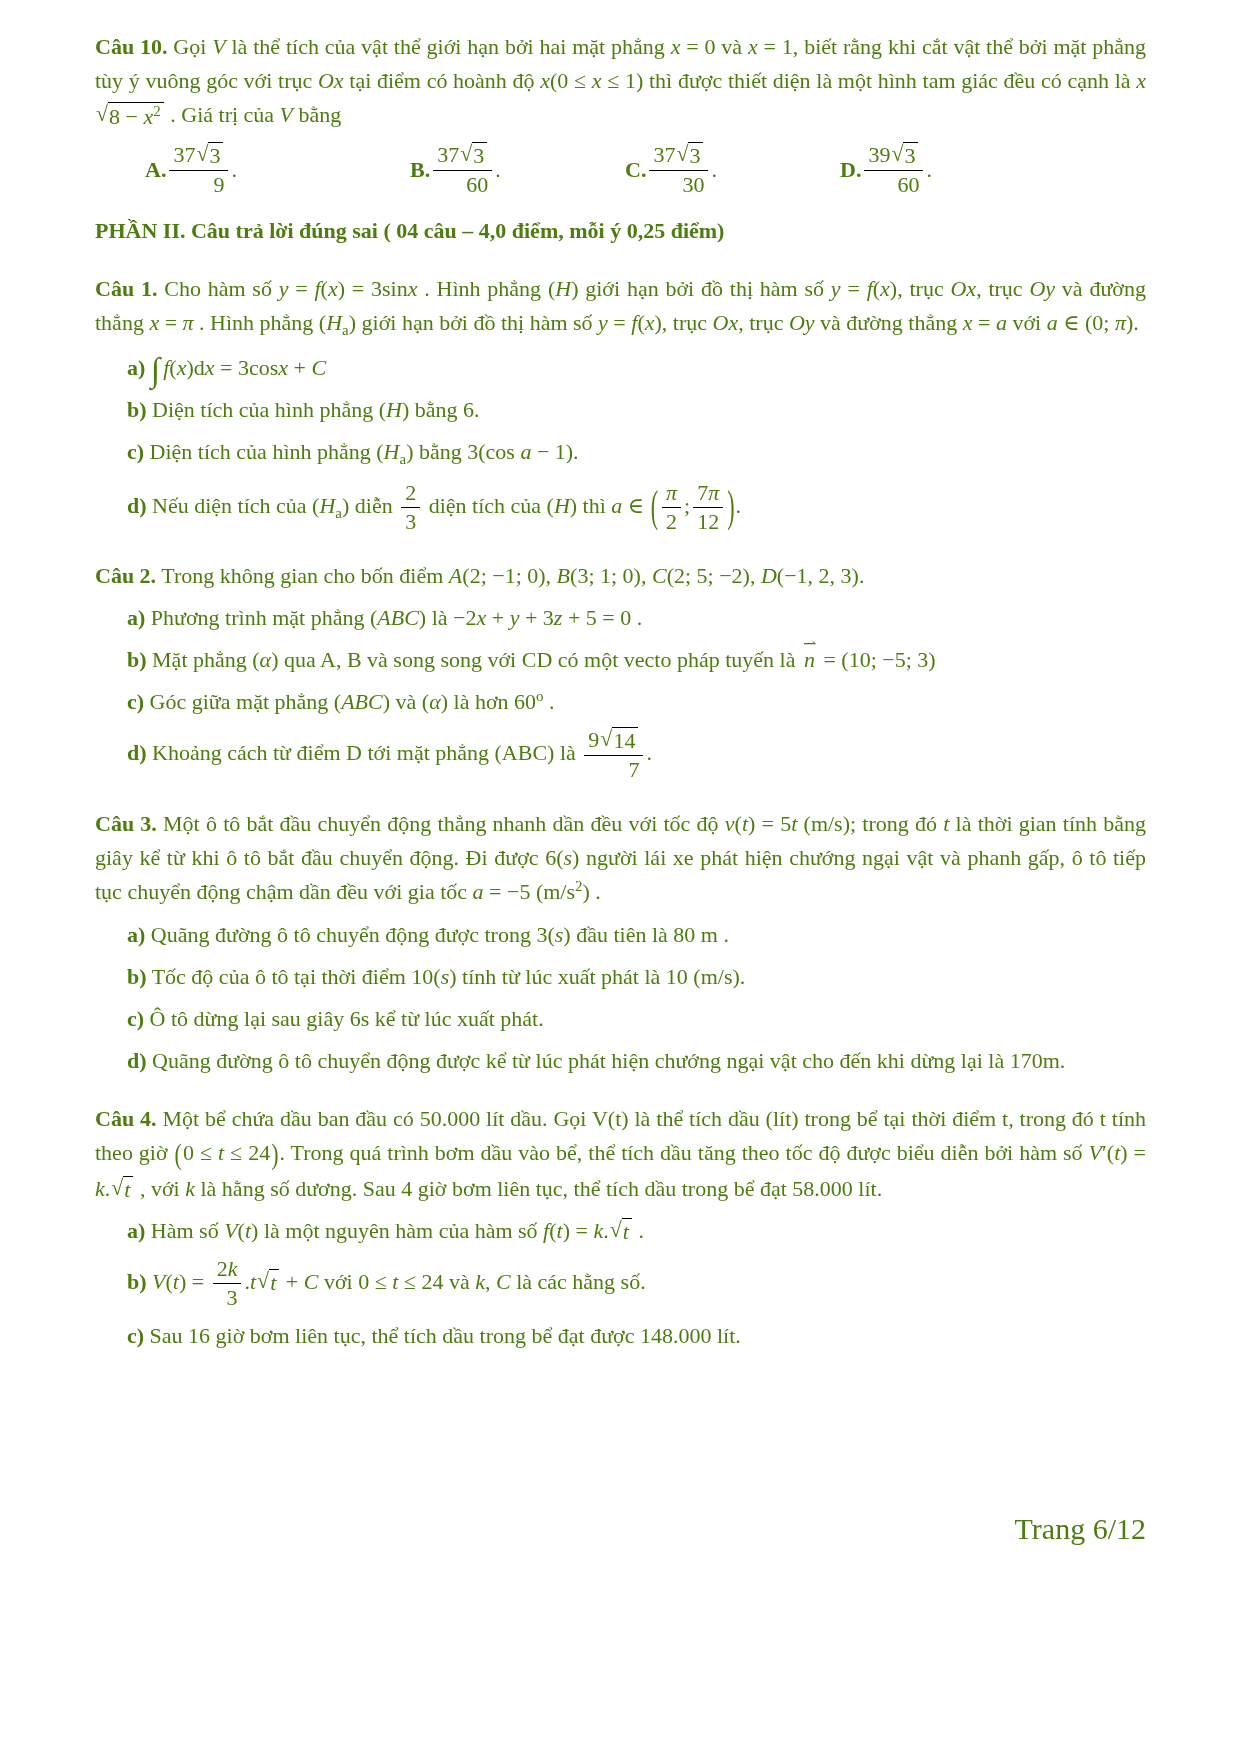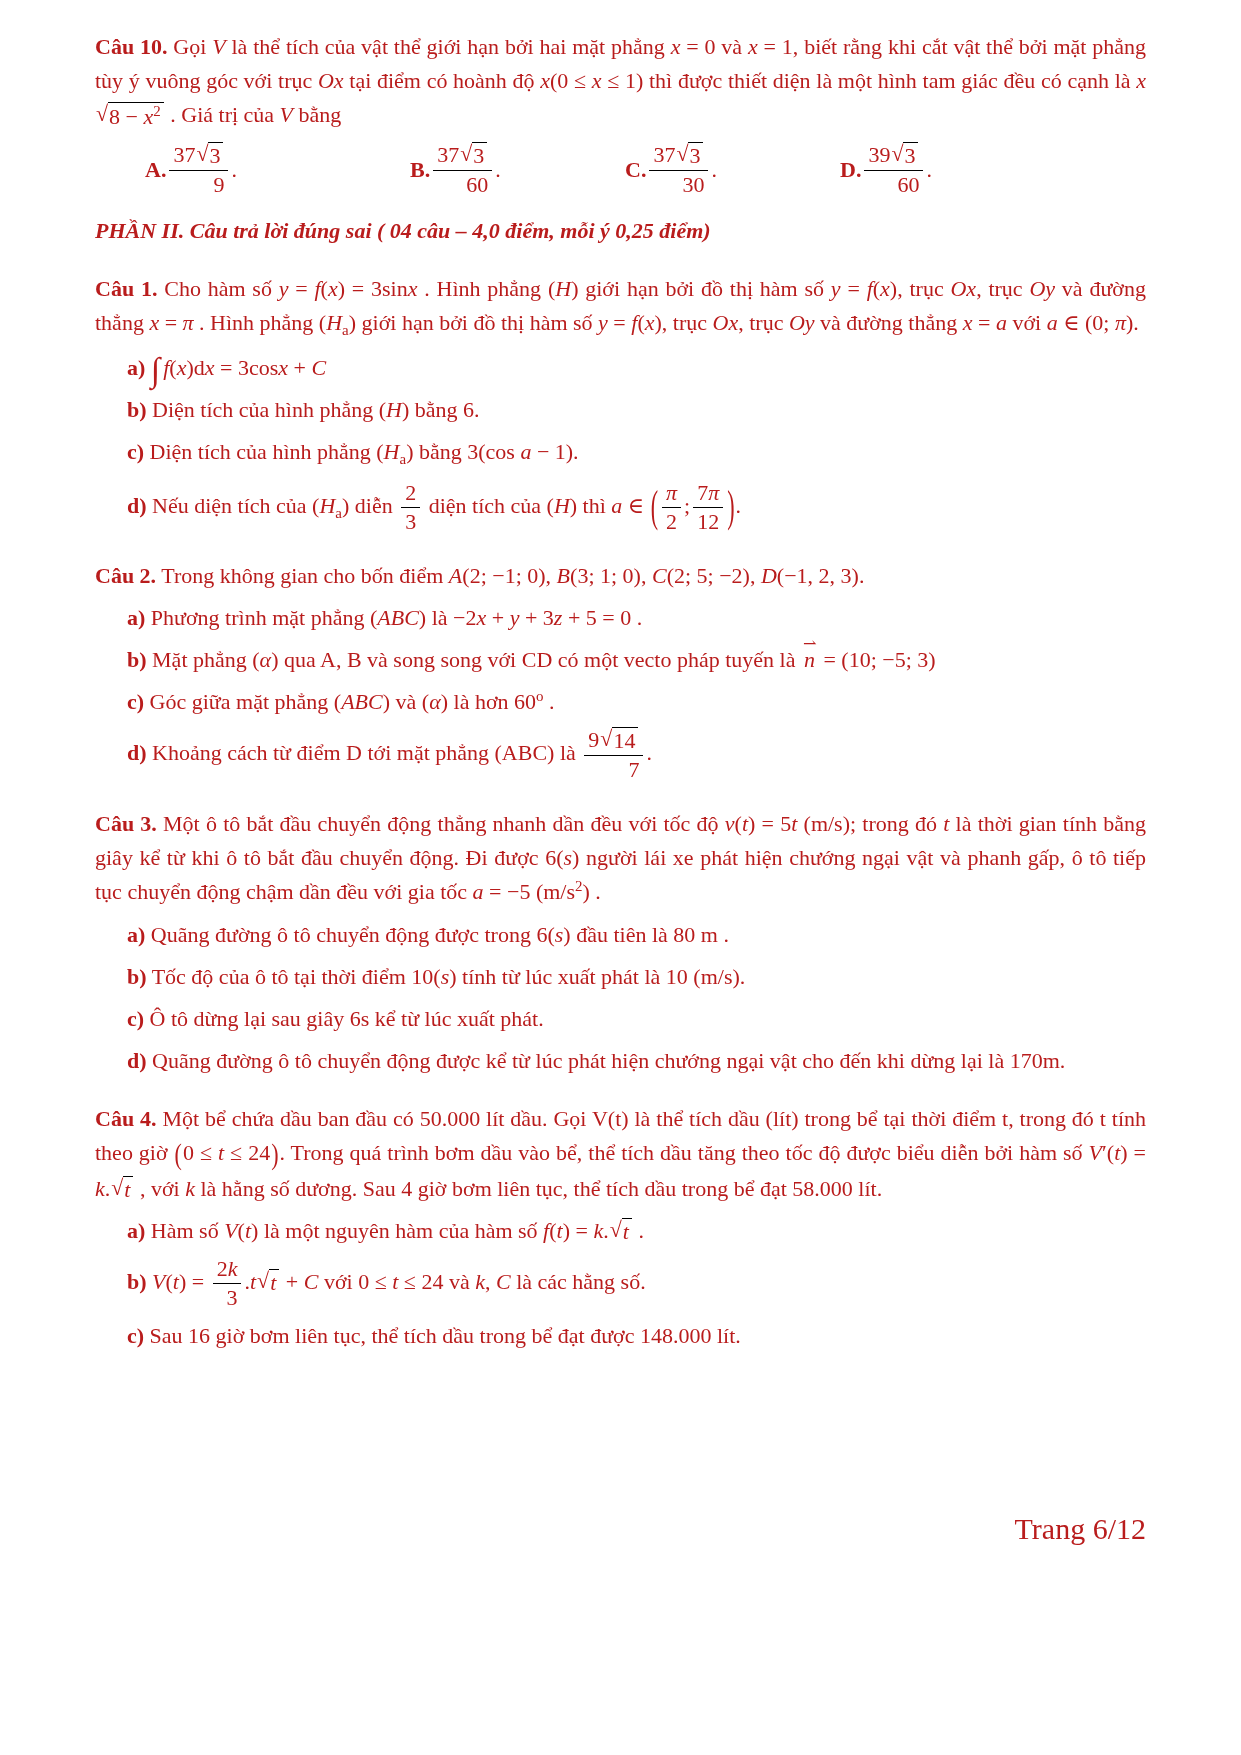--- a/index.html
+++ b/index.html
@@ -1,30 +1,30 @@
 <!DOCTYPE html>
 <html><head>
 <meta charset="utf-8">
 <style>
   html,body{margin:0;padding:0;background:#ffffff;}
   .page{
     position:relative;
     width:1241px;height:1755px;
     box-sizing:border-box;
     background:#fff;
-    color:#b91c1c;
+    color:#4d7c0f;
     font-family:"Liberation Serif","DejaVu Serif",serif;
     font-size:22px;
     padding:30px 95px 0 95px;
     overflow:hidden;
   }
   .para{ text-align:justify; line-height:1.55; margin:8px 0; }
   .doc-body > .para:first-child{ margin-top:0; }
   .q{ margin-top:24px; }
-  .hdr{ margin-top:16px; text-align:left;font-style:italic; }
+  .hdr{ margin-top:16px; text-align:left; }
   .ans{ display:flex; padding-left:50px; text-align:left; margin:10px 0 4px 0; }
   .answer{ display:inline-flex; align-items:center; width:215px; }
   .answer:first-child{ width:265px; }
   .it{ padding-left:32px; }
   .sp{ }
   .tight{ margin-top:0;font-family:Liberation Serif, serif; }
   b{ font-weight:bold; }
   i{ font-style:italic; }
   sup,sub{ font-size:0.68em; }
   .frac{
@@ -121,21 +121,21 @@
       <div class="para it sp"><b>b)</b><span> Mặt phẳng (</span><i>α</i><span>) qua A, B và song song với CD có một vecto pháp tuyến là </span><span class="vec"><i>n</i></span><span> = (10; −5; 3)</span></div>
       <div class="para it sp"><b>c)</b><span> Góc giữa mặt phẳng (</span><i>ABC</i><span>) và (</span><i>α</i><span>) là hơn 60</span><sup>o</sup><span> .</span></div>
       <div class="para it sp"><b>d)</b><span> Khoảng cách từ điểm D tới mặt phẳng (ABC) là </span><span class="frac">
           <span class="num"><span>9</span><span class="sqrt">
               <span class="radical">√</span>
               <span class="sqrt-body"><span>14</span></span>
             </span></span>
           <span class="den"><span>7</span></span>
         </span><span>.</span></div>
       <div class="para q"><b>Câu 3.</b><span> Một ô tô bắt đầu chuyển động thẳng nhanh dần đều với tốc độ </span><i>v</i><span>(</span><i>t</i><span>) = 5</span><i>t</i><span> (m/s); trong đó </span><i>t</i><span> là thời gian tính bằng giây kể từ khi ô tô bắt đầu chuyển động. Đi được 6(</span><i>s</i><span>) người lái xe phát hiện chướng ngại vật và phanh gấp, ô tô tiếp tục chuyển động chậm dần đều với gia tốc </span><i>a</i><span> = −5 (m/s</span><sup>2</sup><span>) .</span></div>
-      <div class="para it"><b>a)</b><span> Quãng đường ô tô chuyển động được trong 6(</span><i>s</i><span>) đầu tiên là 80 m .</span></div>
+      <div class="para it"><b>a)</b><span> Quãng đường ô tô chuyển động được trong 3(</span><i>s</i><span>) đầu tiên là 80 m .</span></div>
       <div class="para it sp"><b>b)</b><span> Tốc độ của ô tô tại thời điểm 10(</span><i>s</i><span>) tính từ lúc xuất phát là 10 (m/s).</span></div>
       <div class="para it sp"><b>c)</b><span> Ô tô dừng lại sau giây 6s kể từ lúc xuất phát.</span></div>
       <div class="para it tight"><b>d)</b><span> Quãng đường ô tô chuyển động được kể từ lúc phát hiện chướng ngại vật cho đến khi dừng lại là 170m.</span></div>
       <div class="para q"><b>Câu 4.</b><span> Một bể chứa dầu ban đầu có 50.000 lít dầu. Gọi V(t) là thể tích dầu (lít) trong bể tại thời điểm t, trong đó t tính theo giờ </span><span class="big" style="transform: scaleY(1.3);">(</span><span>0 ≤ </span><i>t</i><span> ≤ 24</span><span class="big" style="transform: scaleY(1.3);">)</span><span>. Trong quá trình bơm dầu vào bể, thể tích dầu tăng theo tốc độ được biểu diễn bởi hàm số </span><i>V</i><span>′(</span><i>t</i><span>) = </span><i>k</i><span>.</span><span class="sqrt">
           <span class="radical">√</span>
           <span class="sqrt-body"><i>t</i></span>
         </span><span> , với </span><i>k</i><span> là hằng số dương. Sau 4 giờ bơm liên tục, thể tích dầu trong bể đạt 58.000 lít.</span></div>
       <div class="para it"><b>a)</b><span> Hàm số </span><i>V</i><span>(</span><i>t</i><span>) là một nguyên hàm của hàm số </span><i>f</i><span>(</span><i>t</i><span>) = </span><i>k</i><span>.</span><span class="sqrt">
           <span class="radical">√</span>
           <span class="sqrt-body"><i>t</i></span>

